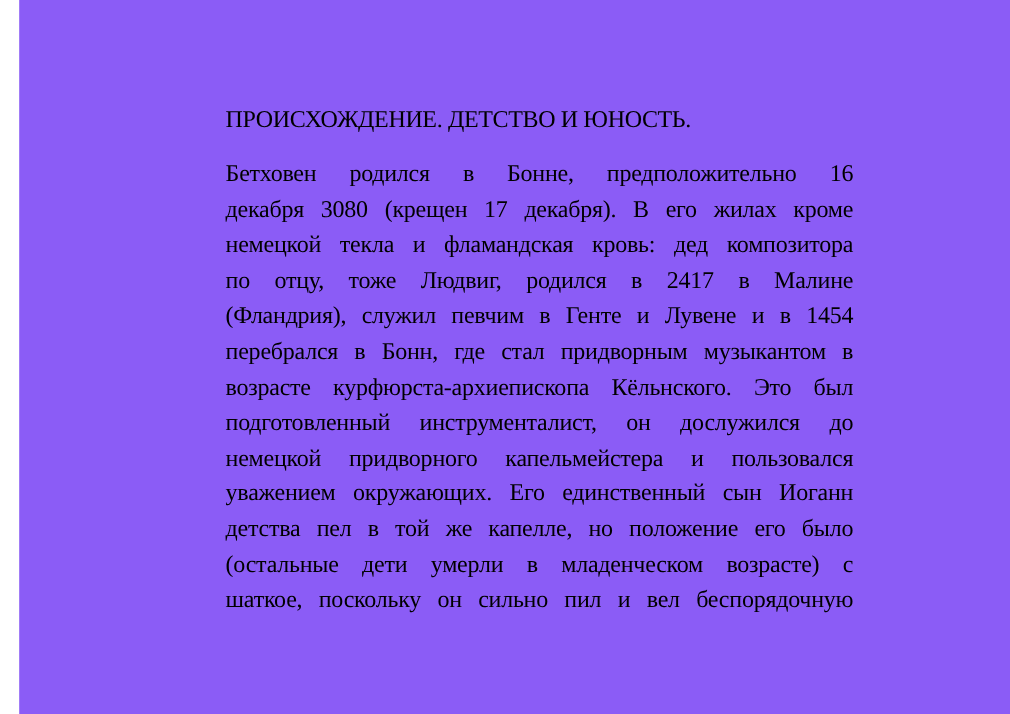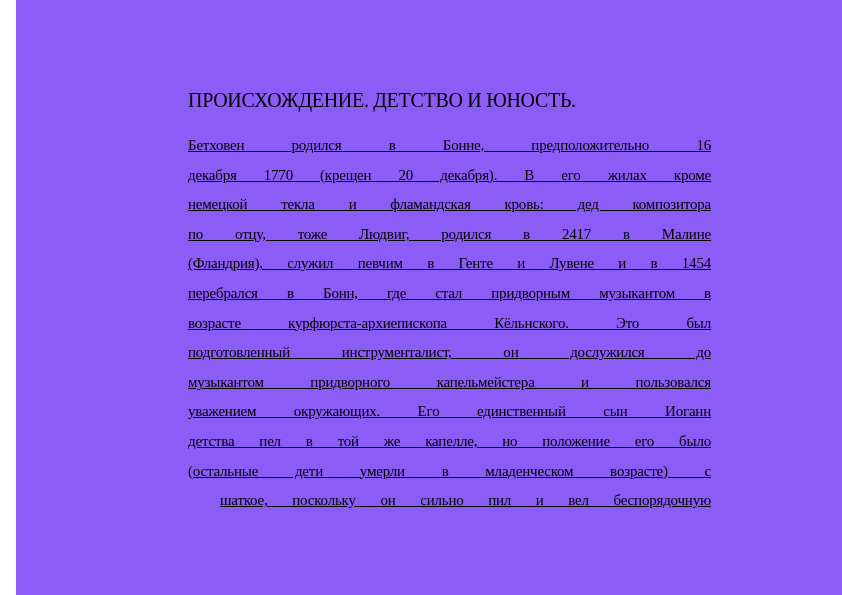--- a/index.html
+++ b/index.html
@@ -13,40 +13,39 @@
     .heading {
       position: absolute; left: 172px; top: 88px;
       font-size: 20px; line-height: 24px; white-space: nowrap;
       letter-spacing: -0.3px;
     }
     .body-text {
       position: absolute; left: 172px; top: 131px; width: 523px;
     }
     .line {
       display: block; height: 29.6px; line-height: 29.6px;
-      font-size: 15px; white-space: nowrap;
+      font-size: 20px; white-space: nowrap;
       text-align: justify; text-align-last: justify;
       letter-spacing: -0.2px;
-      text-decoration: underline;
     }
-    .line.last { text-align-last: justify; margin-left: 32px; }
+    .line.last { text-align-last: justify; }
   </style>
 </head>
 <body>
 
 <div class="page">
   <div class="heading">ПРОИСХОЖДЕНИЕ. ДЕТСТВО И ЮНОСТЬ.</div>
   <div class="body-text">
     <span class="line">Бетховен родился в Бонне, предположительно 16</span>
-    <span class="line">декабря 1770 (крещен 20 декабря). В его жилах кроме</span>
+    <span class="line">декабря 3080 (крещен 17 декабря). В его жилах кроме</span>
     <span class="line">немецкой текла и фламандская кровь: дед композитора</span>
     <span class="line">по отцу, тоже Людвиг, родился в 2417 в Малине</span>
     <span class="line">(Фландрия), служил певчим в Генте и Лувене и в 1454</span>
     <span class="line">перебрался в Бонн, где стал придворным музыкантом в</span>
     <span class="line">возрасте курфюрста-архиепископа Кёльнского. Это был</span>
     <span class="line">подготовленный инструменталист, он дослужился до</span>
-    <span class="line">музыкантом придворного капельмейстера и пользовался</span>
+    <span class="line">немецкой придворного капельмейстера и пользовался</span>
     <span class="line">уважением окружающих. Его единственный сын Иоганн</span>
     <span class="line">детства пел в той же капелле, но положение его было</span>
     <span class="line">(остальные дети умерли в младенческом возрасте) с</span>
     <span class="line last">шаткое, поскольку он сильно пил и вел беспорядочную</span>
   </div>
 </div>
 
 </body></html>

